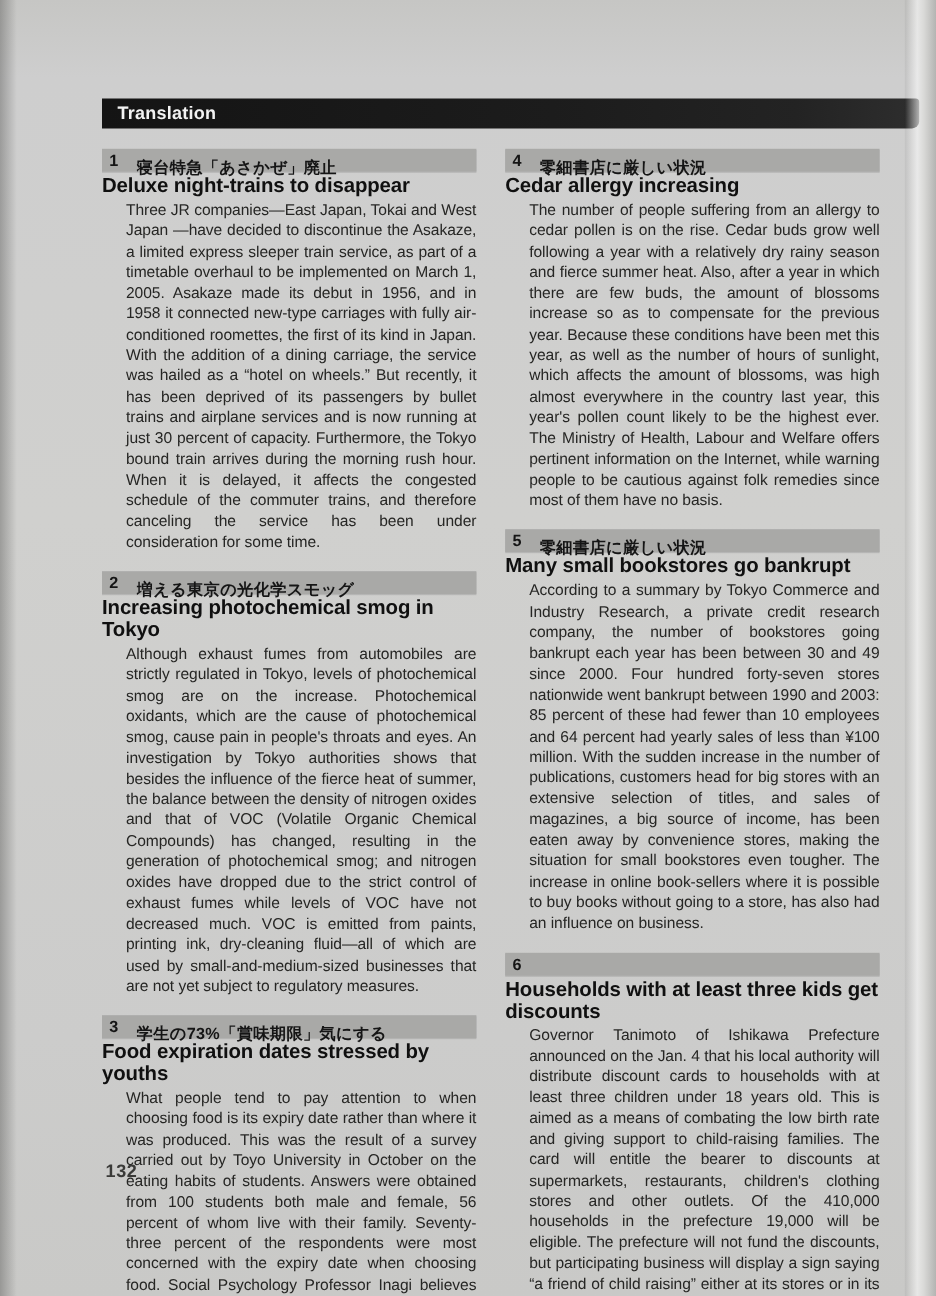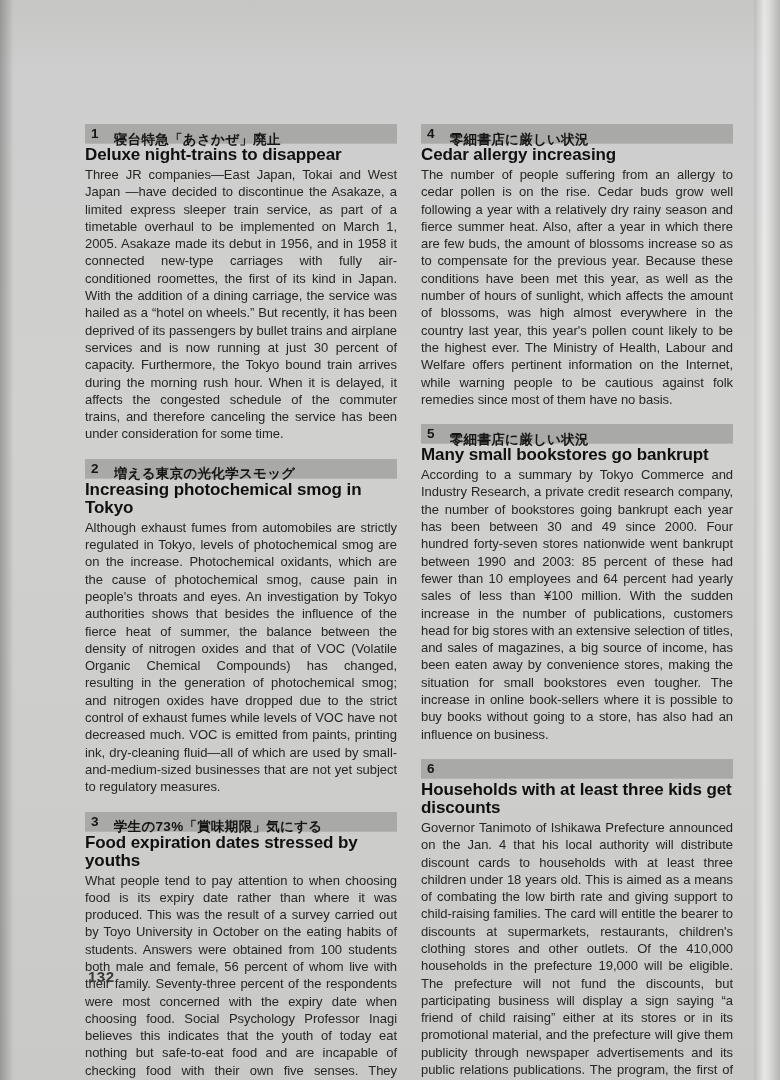--- a/index.html
+++ b/index.html
@@ -89,38 +89,42 @@
     margin: 0 0 2px 0;
     line-height: 18px;
     letter-spacing: -0.1px;
   }
   .section-body {
     font-size: 13px;
     line-height: 17.3px;
     color: #262624;
     text-align: justify;
     letter-spacing: -0.05px;
+    margin-left: 20px;
   }
   .page-number {
     position: absolute;
     left: 88px;
     top: 968px;
     font-size: 15px;
     font-weight: bold;
     color: #3a3a38;
     letter-spacing: 0.5px;
   }
 </style>
 </head>
 <body>
 
 <div class="scan-page">
 
   <div class="edge-left"></div>
 
+  <div class="translation-bar">
+    <span>Translation</span>
+  </div>
 
   <div class="columns">
 
     <div class="column">
 
       <div class="section">
         <div class="section-header-bar">
           <span class="section-number">1</span>
           <span class="section-title-ja">寝台特急「あさかぜ」廃止</span>
         </div>

